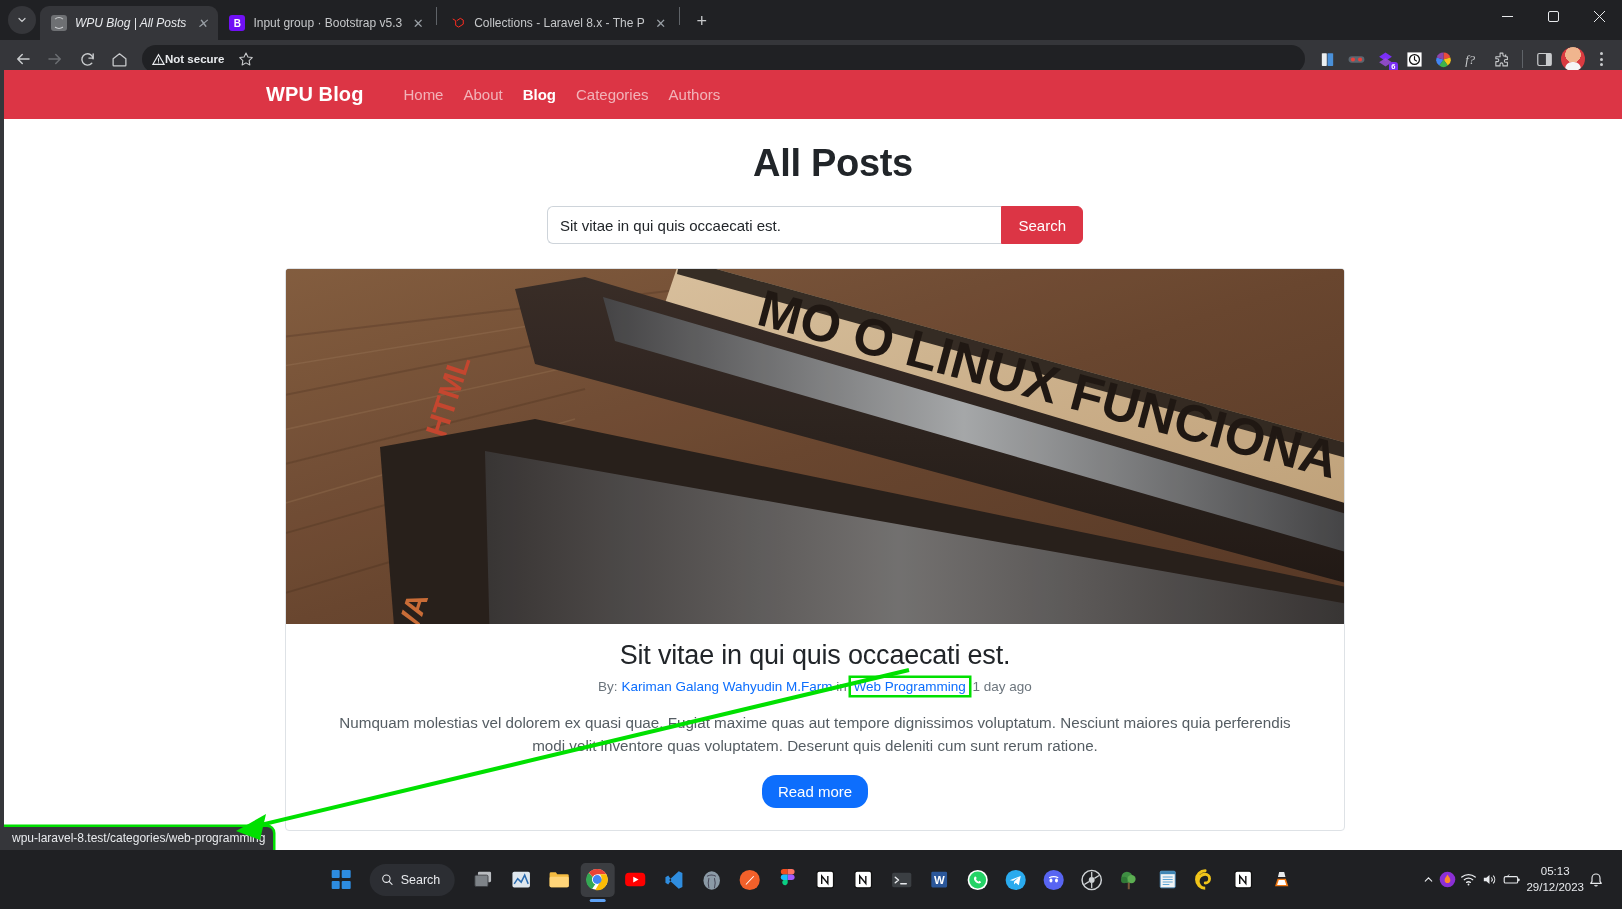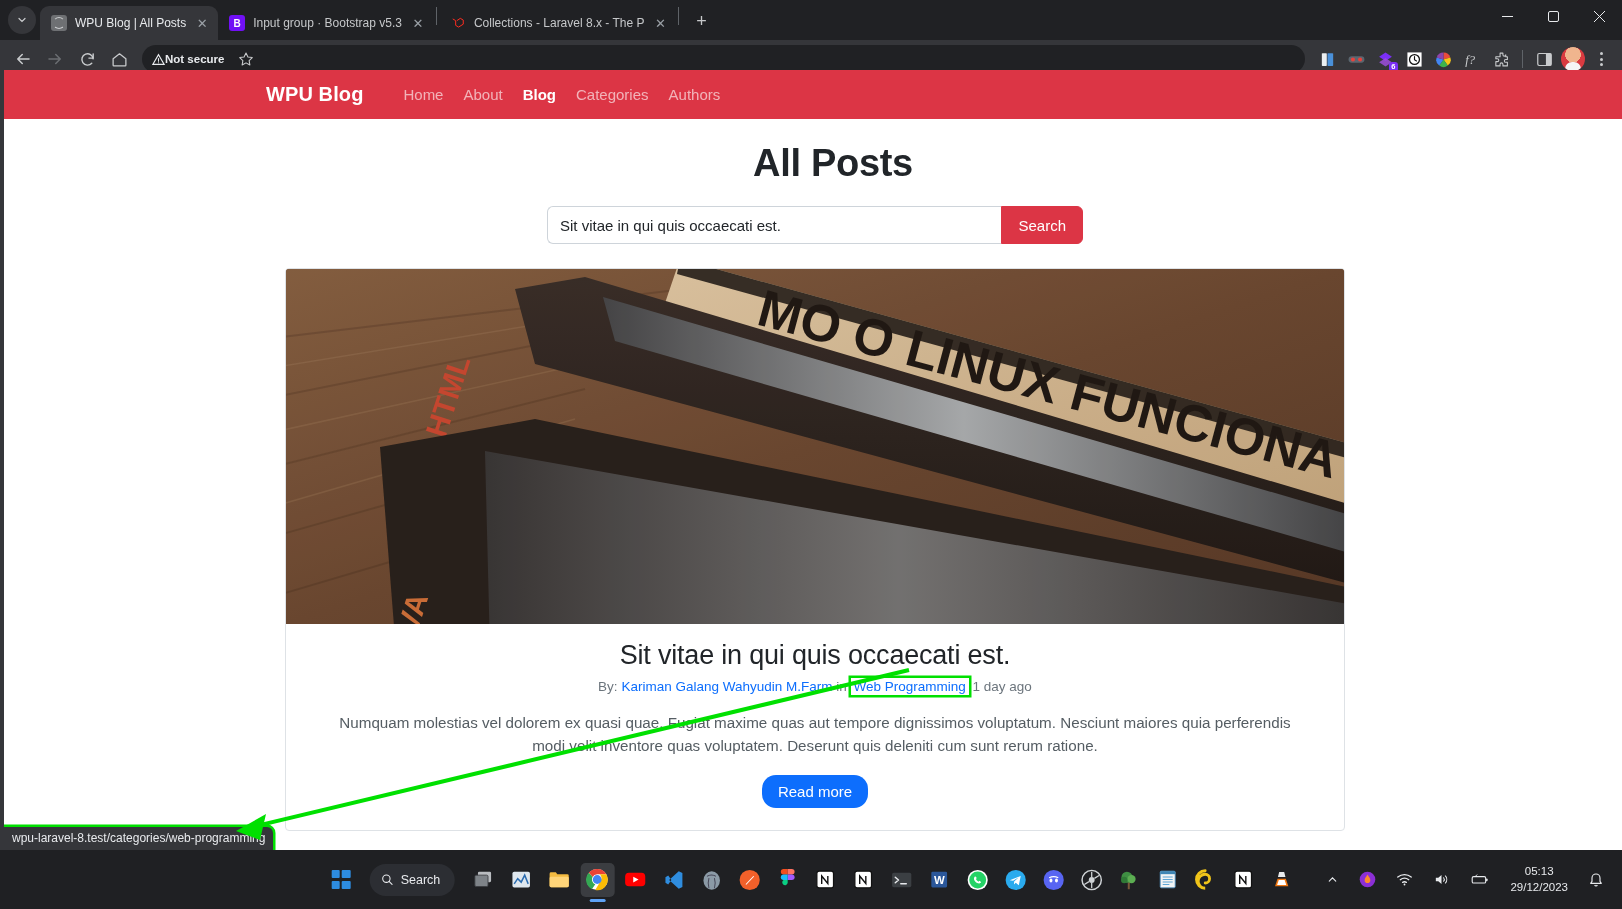--- a/index.html
+++ b/index.html
@@ -23,21 +23,21 @@
     background: #35363a; display: flex; align-items: center; justify-content: center;
     flex: 0 0 auto;
   }
   .tab-list-btn svg { width: 12px; height: 12px; }
   .tab {
     height: 34px; display: flex; align-items: center; gap: 8px;
     padding: 0 8px 0 11px; border-radius: 9px 9px 0 0;
     font-size: 12px; color: #c6c8ca; position: relative; flex: 0 0 auto;
     max-width: 240px;
   }
-  .tab.active { background: #35363a; color: #e8eaed; }
+  .tab.active { background: #35363a; color: #e8eaed; font-style: italic; }
   .tab .favicon {
     width: 16px; height: 16px; flex: 0 0 16px; border-radius: 3px;
     display: flex; align-items: center; justify-content: center;
     font-size: 10px; font-weight: bold; overflow: hidden;
   }
   .fav-globe { background: #6e7073; border-radius: 50%; position: relative; }
   .fav-globe:after {
     content: ""; position: absolute; inset: 2px; border-radius: 50%;
     border: 1px solid #c9cbcd; border-left-color: transparent; border-right-color: transparent;
   }
@@ -214,21 +214,21 @@
   }
   .tb-item.active .dot { width: 16px; background: #5ea2f5; }
   .tb-search {
     height: 32px; border-radius: 16px; background: #2c2e33; display: flex;
     align-items: center; gap: 7px; padding: 0 14px 0 11px; color: #e8eaed;
     font-size: 12.5px; margin: 0 8px;
   }
   .win-logo { display: grid; grid-template-columns: 1fr 1fr; gap: 2.5px; width: 19px; height: 19px; }
   .win-logo i { background: #2d8ce0; display: block; border-radius: 1px; }
   .tray {
-    margin-left: auto; display: flex; align-items: center; gap: 20px;
+    margin-left: auto; display: flex; align-items: center; gap: 4px;
     color: #e8eaed; font-size: 11px; padding-right: 8px;
   }
   .clock { text-align: center; line-height: 1.32; font-size: 11.5px; }
   .tray-ico { display: flex; align-items: center; justify-content: center; }
 </style>
 </head>
 <body>
 
 <div class="browser">
 

